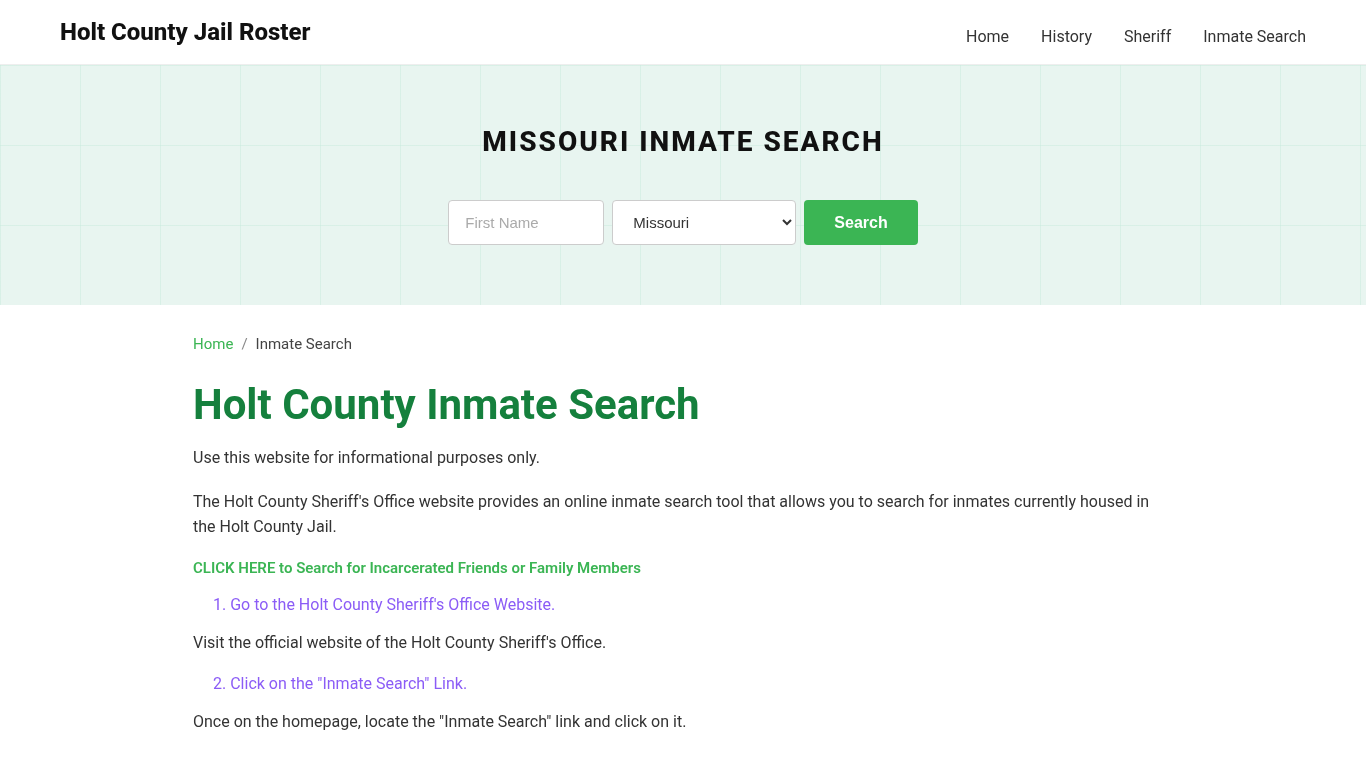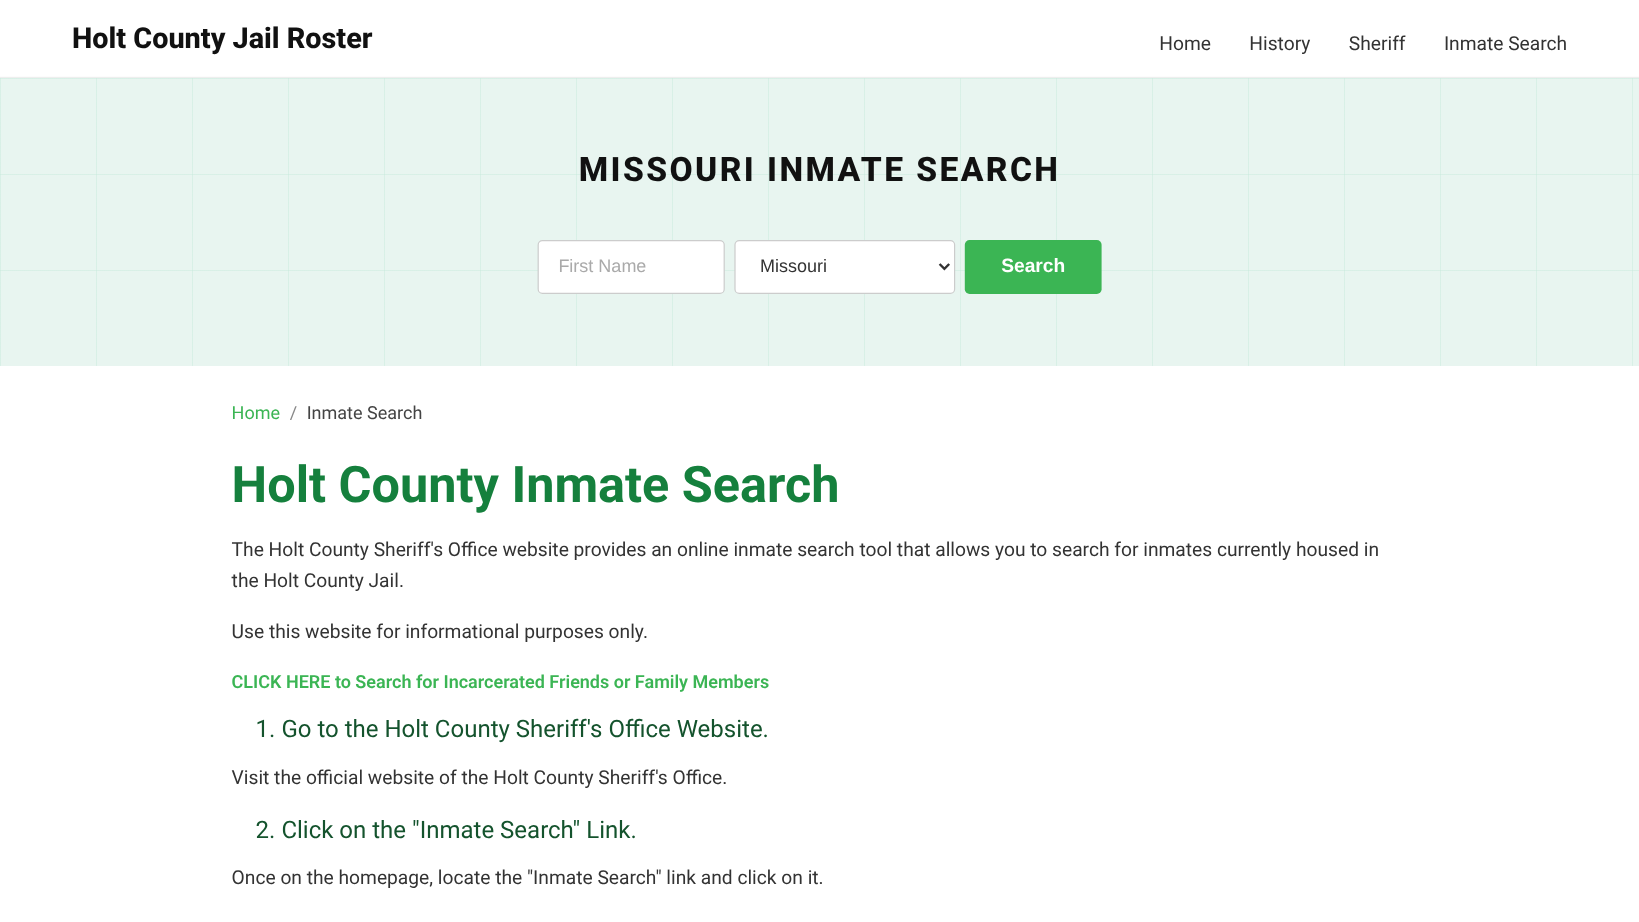--- a/index.html
+++ b/index.html
@@ -157,23 +157,23 @@
       margin-bottom: 18px;
     }
 
     
     .instruction-item {
       margin-bottom: 16px;
       padding-left: 20px;
     }
 
     .instruction-item .step-label {
-      font-size: 20px;
+      font-size: 16px;
       font-weight: 700;
-      color: #14532d;
+      color: #8b5cf6;
       margin-bottom: 10px;
     }
 
     .instruction-item .step-label span {
       font-weight: 400;
     }
   </style>
 </head>
 <body>
 
@@ -213,22 +213,22 @@
   <nav class="breadcrumb">
     <a href="#">Home</a>
     <span class="breadcrumb-separator">/</span>
     <span>Inmate Search</span>
   </nav>
 
   
   <h1 class="page-heading">Holt County Inmate Search</h1>
 
   
+  <p class="body-text">Use this website for informational purposes only.</p>
   <p class="body-text">The Holt County Sheriff's Office website provides an online inmate search tool that allows you to search for inmates currently housed in the Holt County Jail.</p>
-  <p class="body-text">Use this website for informational purposes only.</p>
 
   
   <a href="#" class="highlight-link">CLICK HERE to Search for Incarcerated Friends or Family Members</a>
 
   
   <div class="instruction-item">
     <div class="step-label">
       <span>1.</span>
       <span>Go to the Holt County Sheriff's Office Website.</span>
     </div>

